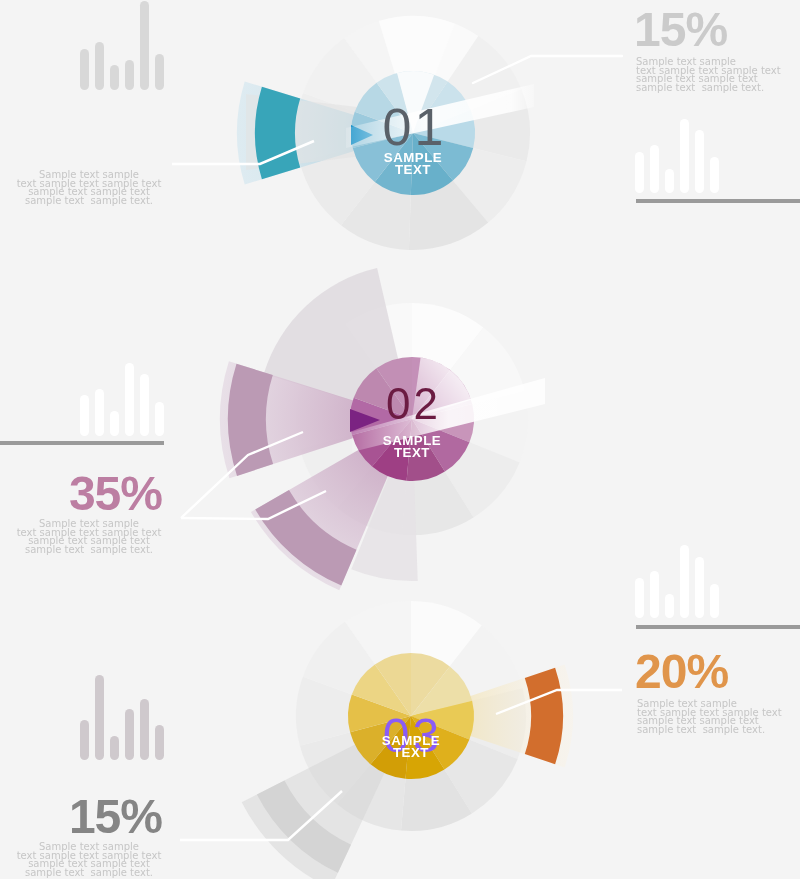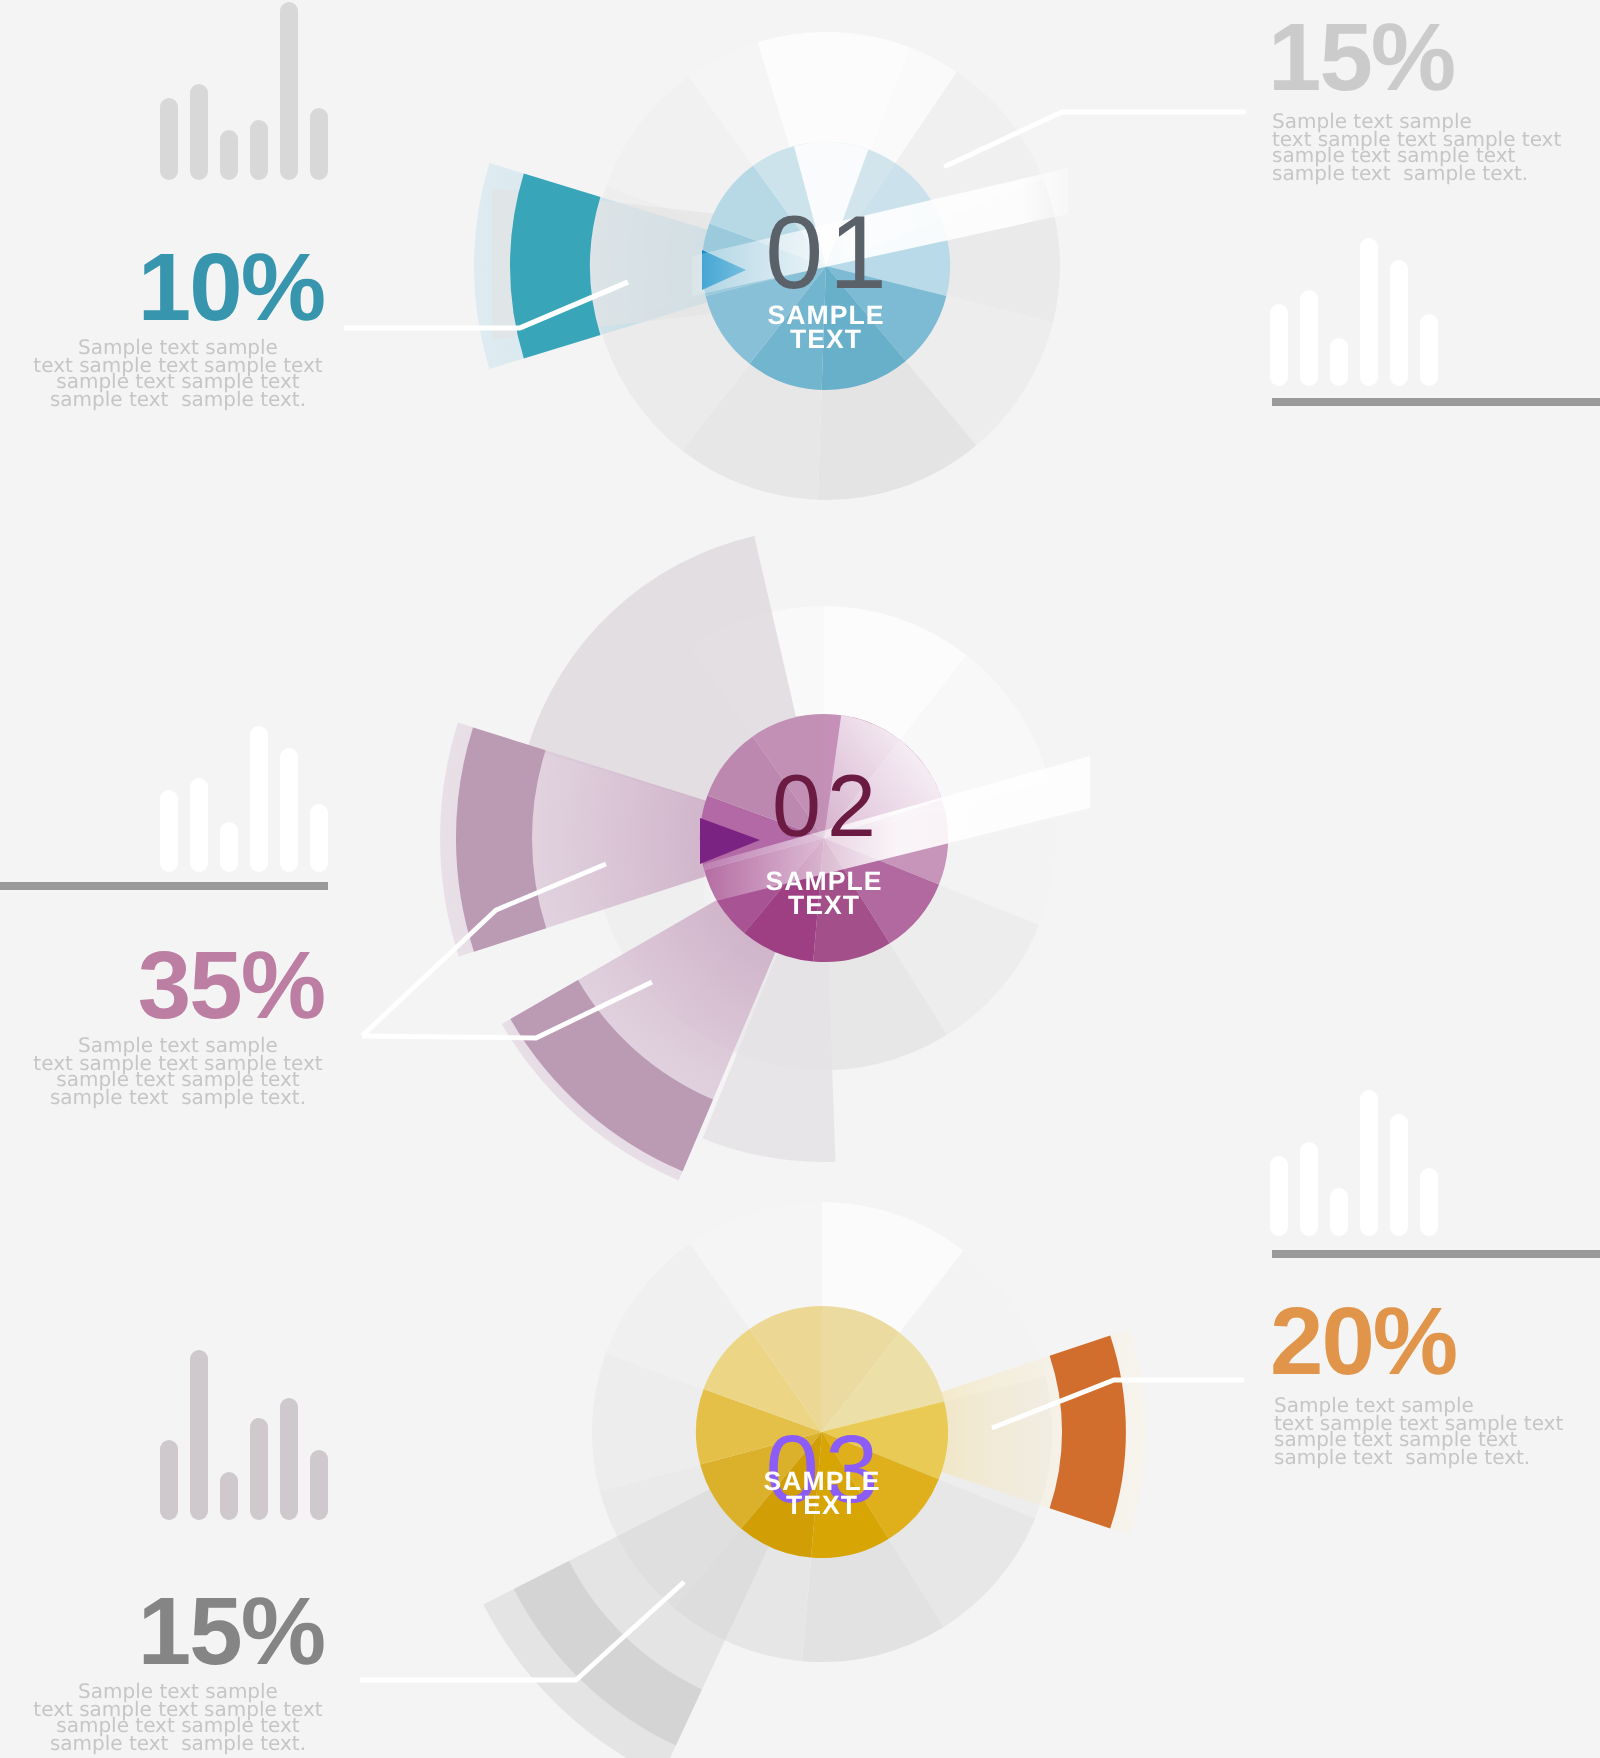--- a/index.html
+++ b/index.html
@@ -169,21 +169,20 @@
   <div class="cap" style="left:313px;top:162px;width:200px;font-size:13.3px;">TEXT</div>
 
   <div class="numlbl" style="left:312px;top:382px;width:200px;color:#6b1b42;font-size:44px;">02</div>
   <div class="cap" style="left:312px;top:433px;width:200px;font-size:13.3px;">SAMPLE</div>
   <div class="cap" style="left:312px;top:445px;width:200px;font-size:13.3px;">TEXT</div>
 
   <div class="numlbl" style="left:311px;top:712px;width:200px;color:#8b5cf6;font-size:48px;">03</div>
   <div class="cap" style="left:311px;top:733px;width:200px;font-size:13.3px;">SAMPLE</div>
   <div class="cap" style="left:311px;top:745px;width:200px;font-size:13.3px;">TEXT</div>
 
-  <div class="pct right" style="left: 0px; top: 121px; width: 162px; color: rgb(55, 150, 174);">10%</div>
   <div class="blurb center" style="left:-1px;top:171px;width:180px;">Sample text sample
 text sample text sample text
 sample text sample text
 sample text  sample text.</div>
 
   <div class="pct" style="left: 634px; top: 6px; width: 200px; color: rgb(203, 203, 203);">15%</div>
   <div class="blurb right" style="left:636px;top:58px;width:200px;">Sample text sample
 text sample text sample text
 sample text sample text
 sample text  sample text.</div>

